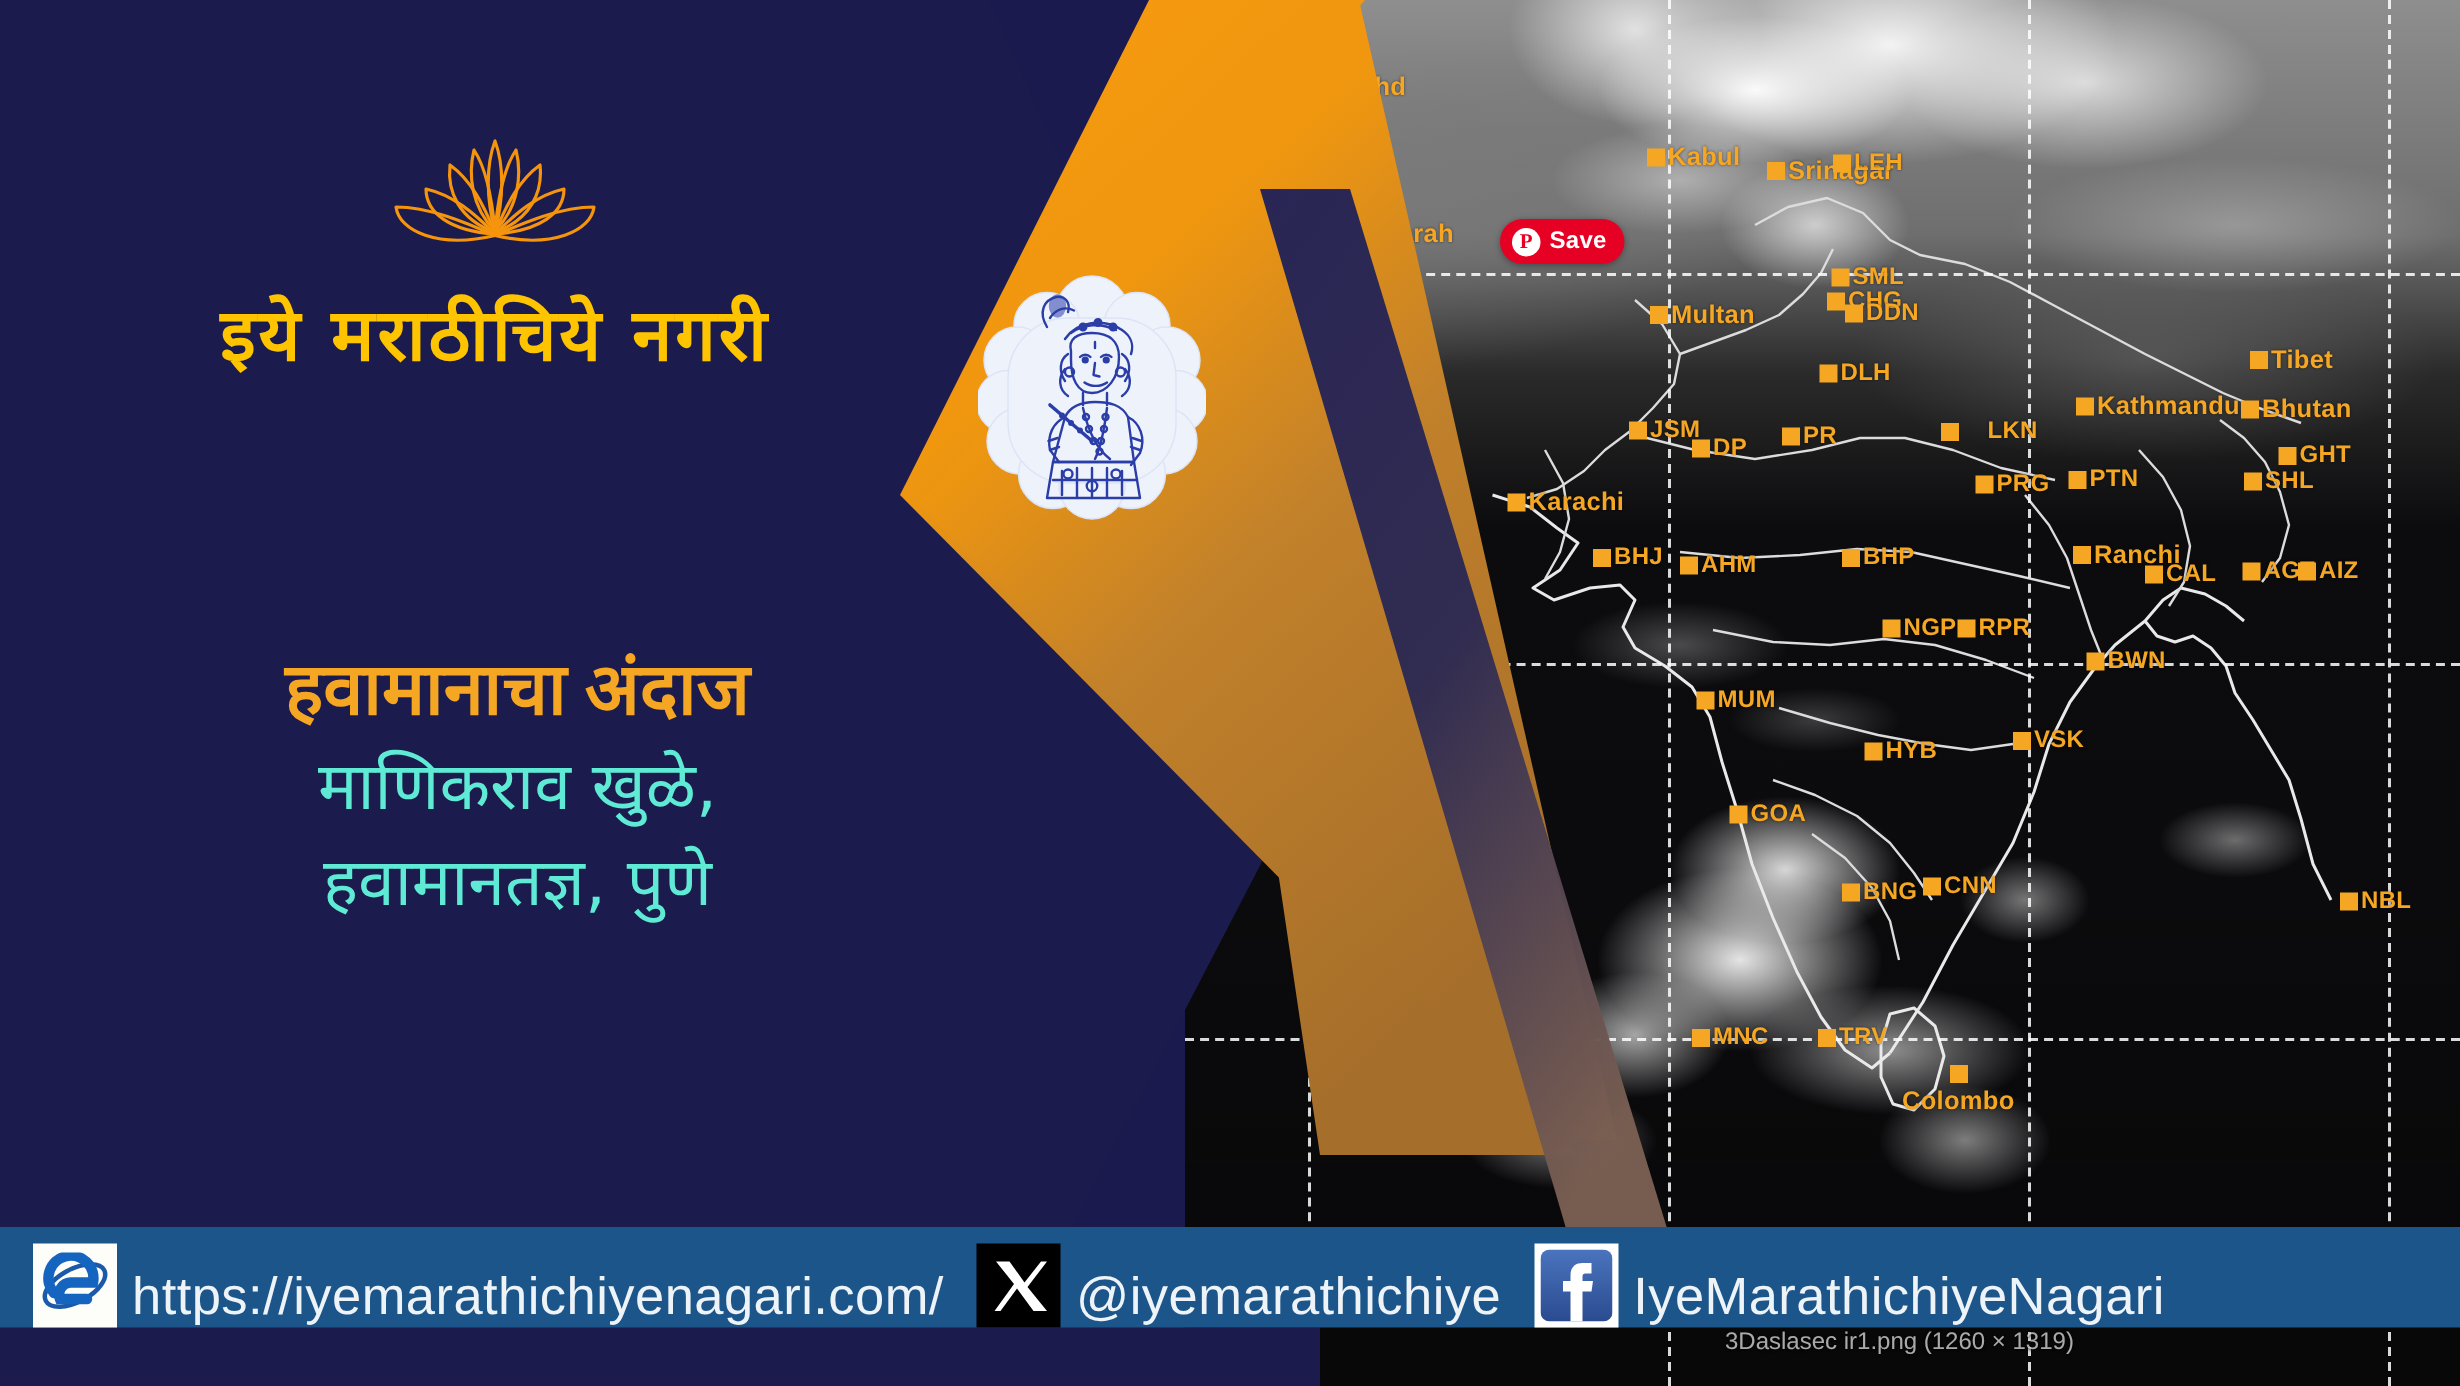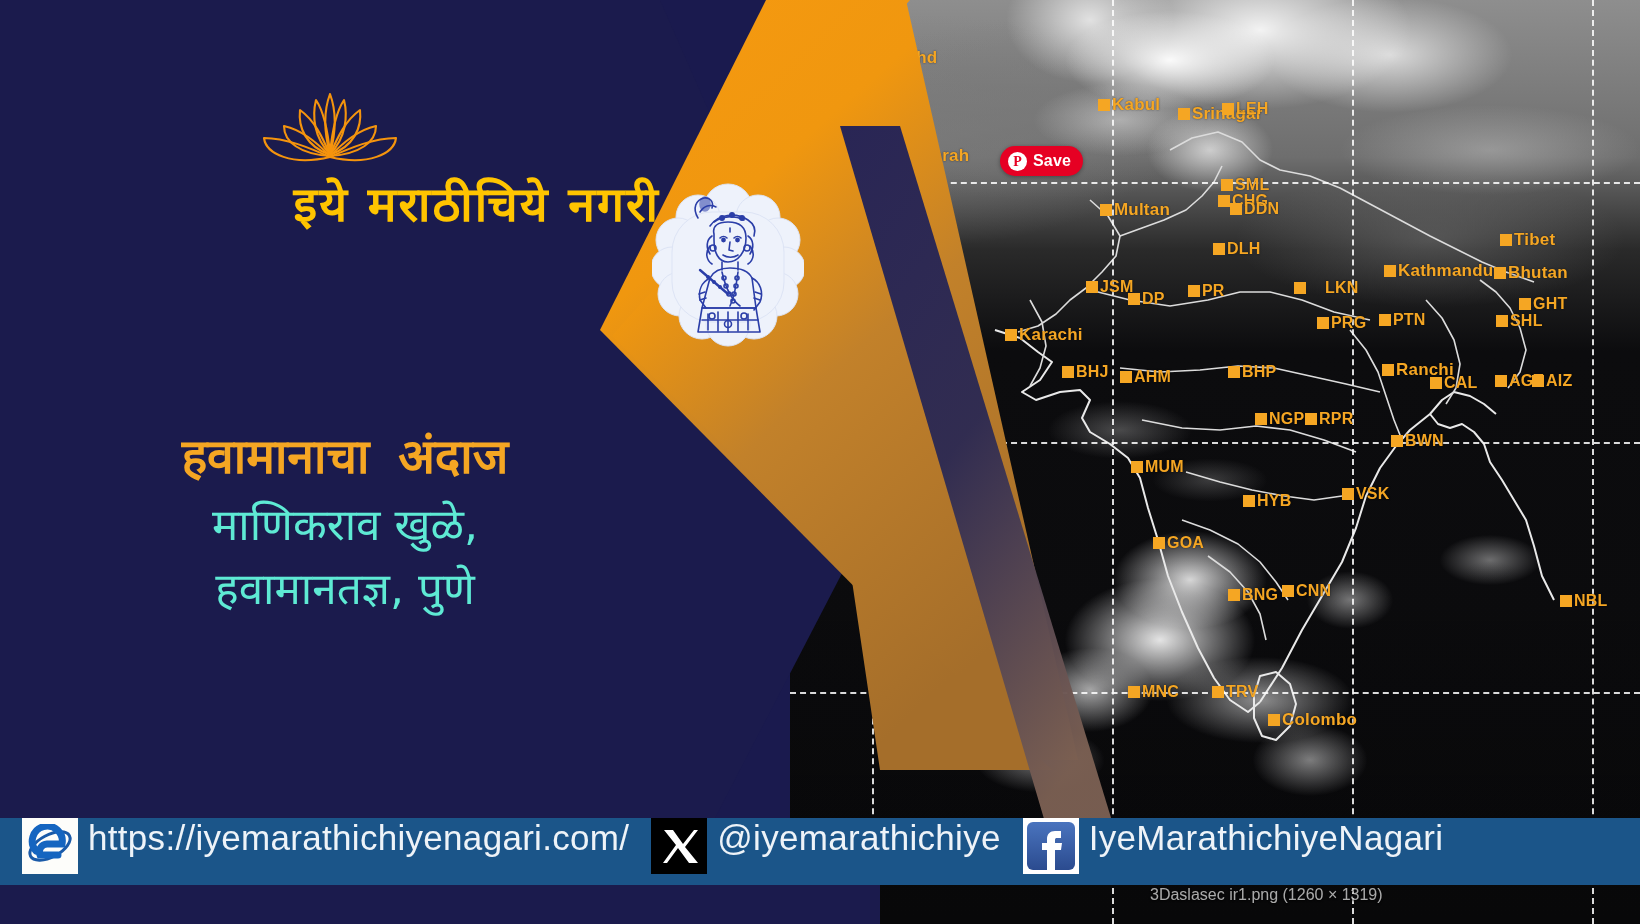--- a/index.html
+++ b/index.html
@@ -105,48 +105,47 @@
   
   .krishna {
     position:absolute; left:652px; top:182px; width:152px; height:165px; z-index:30;
   }
   .krishna .cloudbg { position:absolute; inset:0; }
 
   
   .brand { position:absolute; left:0; top:0; width:660px; z-index:20; text-align:center; }
   .lotus { margin:88px auto 0; width:200px; height:90px; display:block; }
   .brand-title {
-    margin-top:0; color:#ffc400; font-size:48px; font-weight:bold;
+    margin-top:20px; color:#ffc400; font-size:48px; font-weight:bold;
     letter-spacing:2px; line-height:1.1;
     font-family:"DejaVu Sans","Liberation Sans", sans-serif;
-    text-align:right;
   }
   .brand-sub {
     margin-top:16px; color:#ffc400; font-size:25px; font-weight:400;
     font-family:"DejaVu Sans","Liberation Sans", sans-serif;
   }
 
   .headline-block {
     position:absolute; left:0; top:432px; width:690px; z-index:20; text-align:center;
   }
   .headline {
     color:#f5a623; font-size:48px; font-weight:bold; line-height:1.2;
-    font-family:Liberation Mono, monospace;
+    font-family:Liberation Serif, serif;
   }
   .subline {
     color:#5eead4; font-size:44px; font-weight:400; line-height:1.32; margin-top:6px;
     font-family:"DejaVu Sans","Liberation Sans", sans-serif;
   }
 
   
   .social-bar {
     position:absolute; left:0; top:818px; width:1640px; height:67px; z-index:60;
     background:#1b5589; display:flex; align-items:center;
   }
-  .soc { display:flex; align-items:flex-start; height:67px; }
+  .soc { display:flex; align-items:flex-end; height:67px; }
   .soc .ibox { width:56px; height:56px; margin:0 10px 0 22px; flex:none;
                display:flex; align-items:center; justify-content:center; }
   .soc .ibox.ie { background:#fdfdfa; }
   .soc .ibox.fb { background:#ffffff; padding:4px; }
   .soc .ibox.xx { background:#000000; }
   .soc .lbl {
     color:#eef3f8; font-size:35px; font-weight:300; letter-spacing:.3px; white-space:nowrap;
     font-family:"Liberation Sans", sans-serif;
   }
 
@@ -364,21 +363,21 @@
           <span class="nm">CNN</span>
         </div>
         <div class="city sm" style="left: 338px; top: 683px;">
           <span class="dot"></span>
           <span class="nm">MNC</span>
         </div>
         <div class="city sm" style="left: 422px; top: 683px;">
           <span class="dot"></span>
           <span class="nm">TRV</span>
         </div>
-        <div class="city" style="left: 478px; top: 710px;">
+        <div class="city" style="left: 478px; top: 710px; flex-direction: column;">
           <span class="dot"></span>
           <span class="nm">Colombo</span>
         </div>
         <div class="city sm" style="left: 770px; top: 592px;">
           <span class="dot"></span>
           <span class="nm">NBL</span>
         </div>
         <div class="city" style="left: 40px; top: 358px;">
           <span class="dot"></span>
           <span class="nm">Muscat</span>

